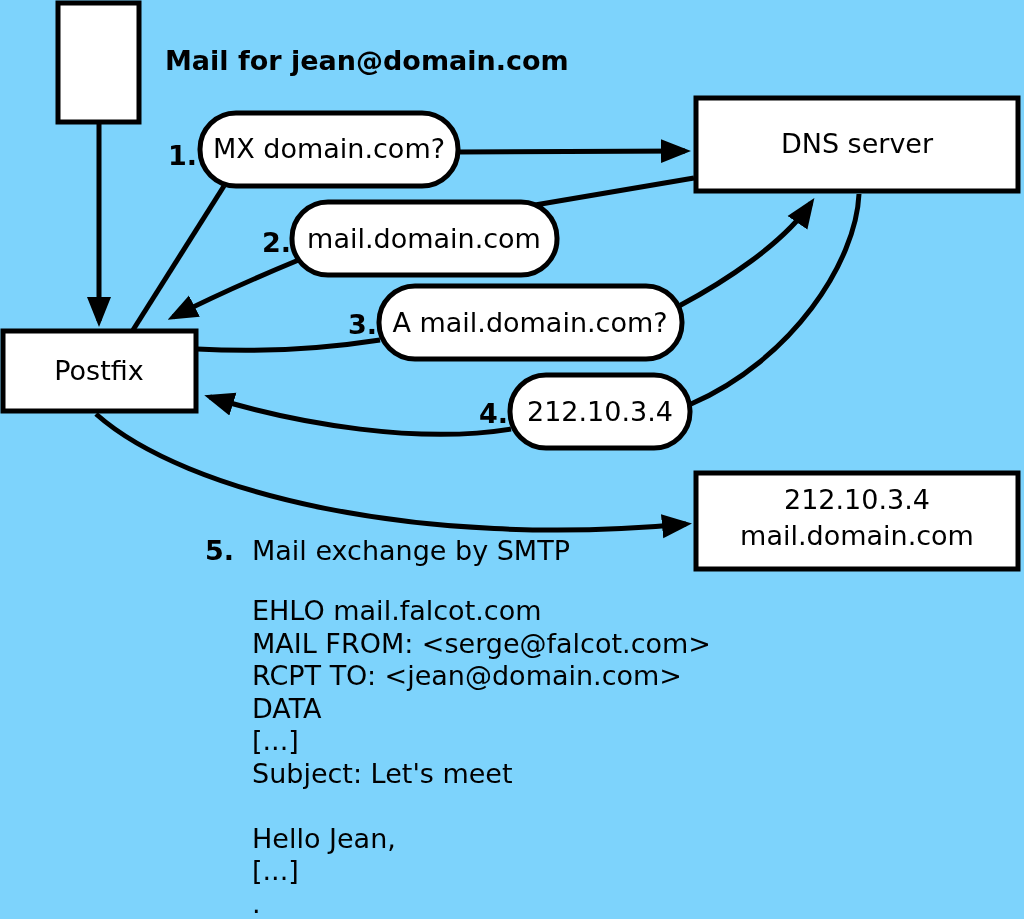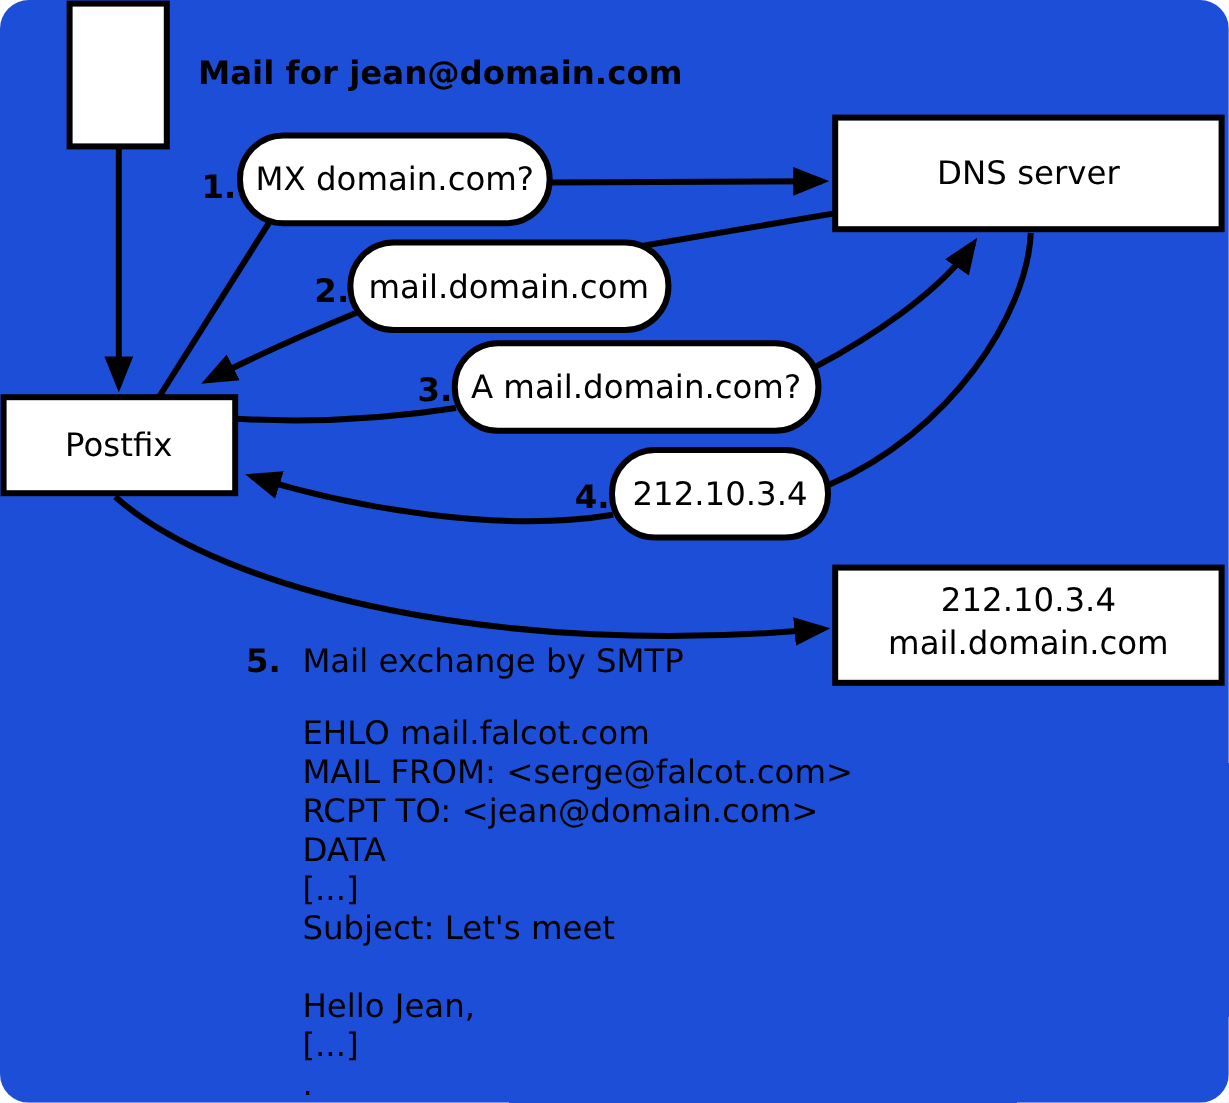--- a/index.html
+++ b/index.html
@@ -7,23 +7,22 @@
     padding: 0;
     background: #ffffff;
     width: 1024px;
     height: 919px;
     overflow: hidden;
   }
   .stage {
     position: relative;
     width: 1024px;
     height: 919px;
-    background: #1d4ed8;
+    background: #7dd3fc;
     font-family: "DejaVu Sans", "Liberation Sans", sans-serif;
-    border-radius: 24px;
   }
   svg { display: block; }
   .node-shape {
     fill: #ffffff;
     stroke: #000000;
     stroke-width: 5;
   }
   .edge {
     fill: none;
     stroke: #000000;

